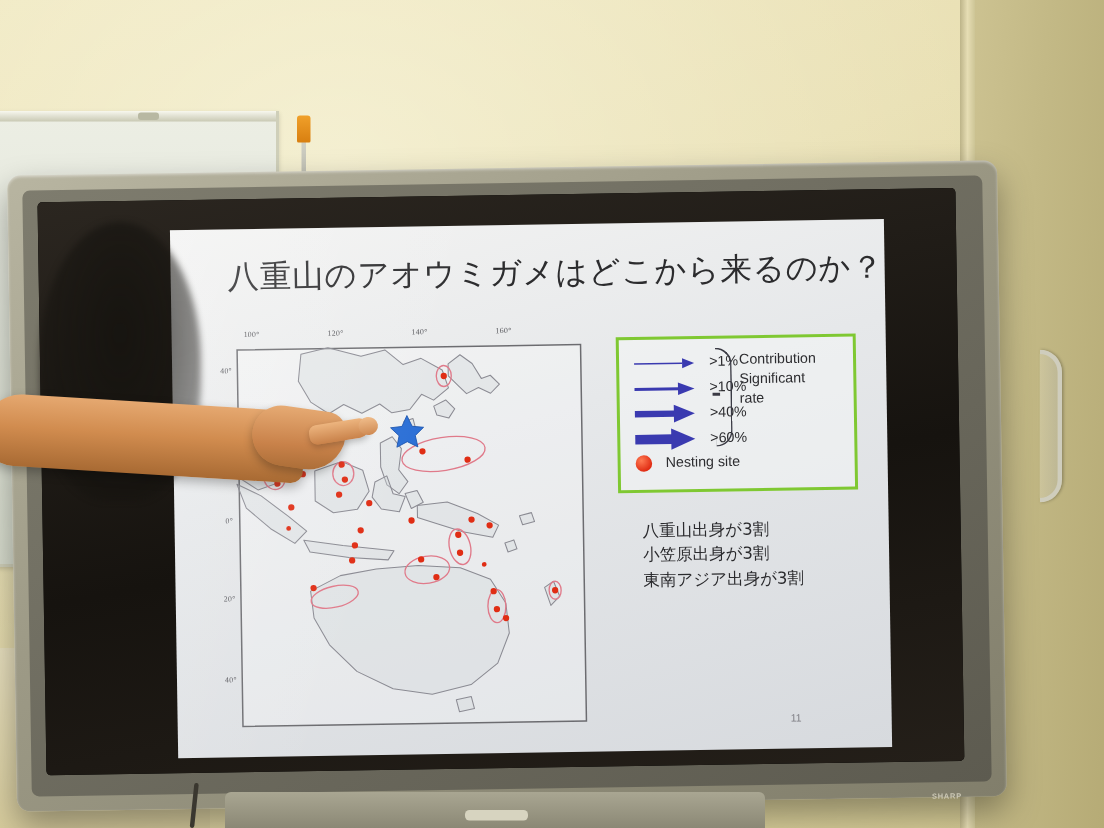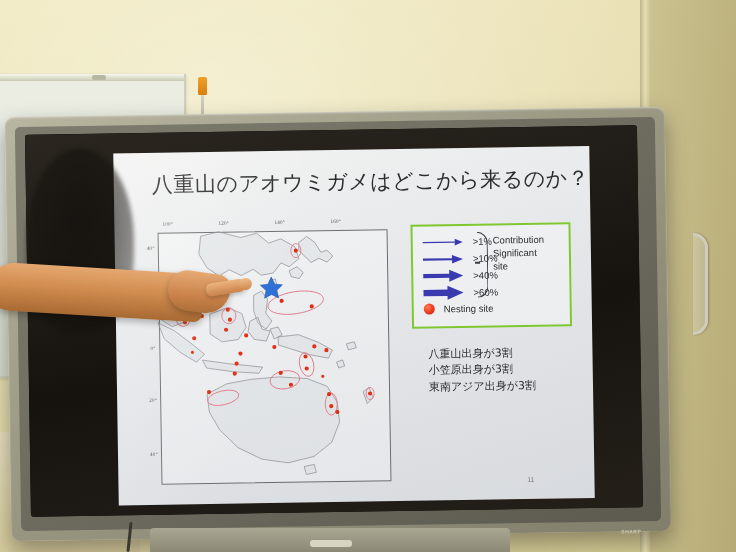--- a/index.html
+++ b/index.html
@@ -367,21 +367,21 @@
               <span class="pct">&gt;60%</span>
             </div>
           </div>
 
           <div class="brace"></div>
           <div class="brace-nub"></div>
 
           <div class="sig-text">
             <div>Contribution</div>
             <div>Significant</div>
-            <div>site</div>
+            <div>rate</div>
           </div>
 
           <div class="nest-row">
             <span class="nest-dot"></span>
             <span class="nest-label">Nesting site</span>
           </div>
         </div>
 
         <div class="jp-block">
           <div>八重山出身が3割</div>

